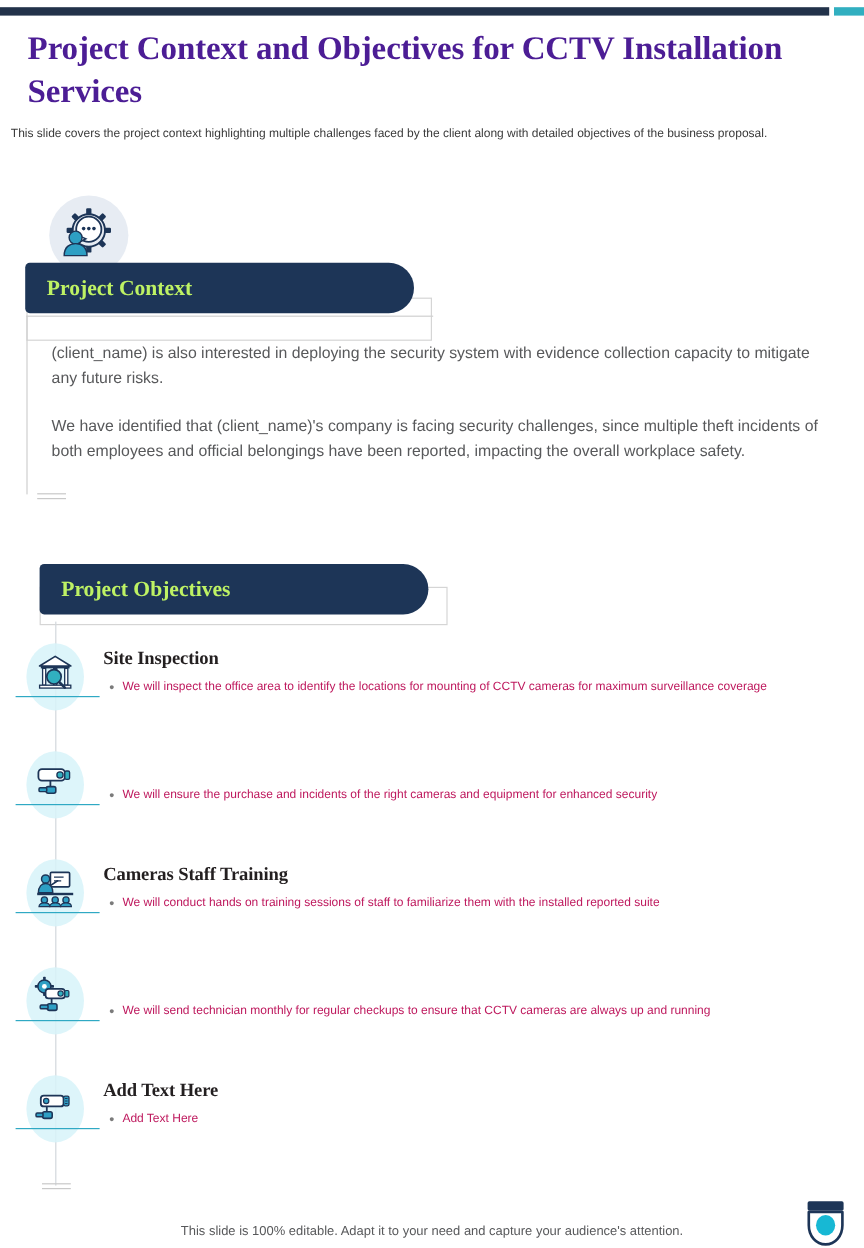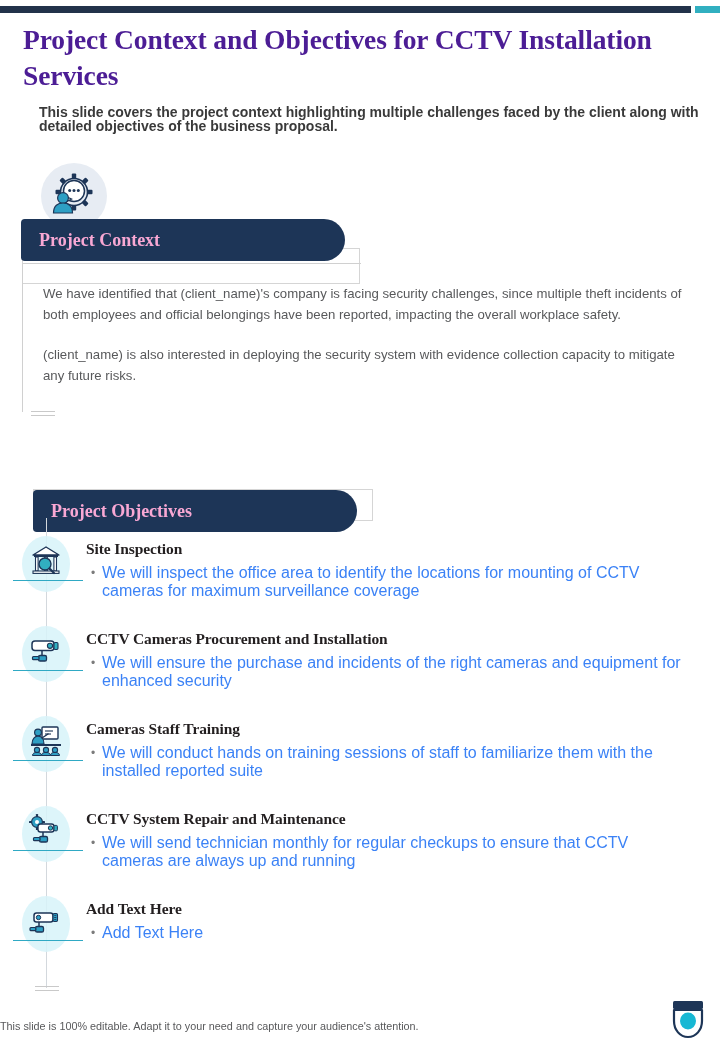--- a/index.html
+++ b/index.html
@@ -49,27 +49,26 @@
     width: 660px;
     font-family: "Liberation Serif", serif;
     font-weight: bold;
     font-size: 27.5px;
     line-height: 36px;
     color: #4c1d95;
     letter-spacing: -0.1px;
   }
   .page-subtitle {
     position: absolute;
-    left: 39px;
+    left: 9px;
     top: 105px;
     width: 660px;
-    font-size: 14px;
+    font-size: 10px;
     line-height: 14px;
     color: #3a3a3a;
-    font-weight: bold;
   }
 
   
   .ctx-icon-circle {
     position: absolute;
     left: 41px;
     top: 163px;
     width: 66px;
     height: 66px;
     border-radius: 50%;
@@ -117,21 +116,21 @@
     top: 415px;
     width: 24px;
     height: 0;
     border-top: 1px solid #c9c9c9;
   }
 
   .banner {
     position: absolute;
     background: #1d3557;
     border-radius: 4px 22px 22px 4px;
-    color: #f9a8d4;
+    color: #bef264;
     font-family: "Liberation Serif", serif;
     font-weight: bold;
     display: flex;
     align-items: center;
     box-sizing: border-box;
   }
   .banner-context {
     left: 21px;
     top: 219px;
     width: 324px;
@@ -139,21 +138,20 @@
     font-size: 18px;
     padding-left: 18px;
   }
   .banner-objectives {
     left: 33px;
     top: 470px;
     width: 324px;
     height: 42px;
     font-size: 18px;
     padding-left: 18px;
-    margin-top: 20px;
   }
 
   .ctx-text {
     position: absolute;
     left: 43px;
     top: 283px;
     width: 652px;
     font-size: 13.2px;
     line-height: 21px;
     color: #58595b;
@@ -262,31 +260,32 @@
     flex: 0 0 14px;
     color: #7b7b7b;
     font-size: 12px;
     line-height: 18px;
     text-align: left;
     padding-left: 3px;
     box-sizing: border-box;
   }
   .obj-bullet-text {
     flex: 1;
-    font-size: 16px;
+    font-size: 10px;
     line-height: 18px;
-    color: #3b82f6;
+    color: #be185d;
   }
 
   
   .footer-text {
     position: absolute;
     left: 0;
     top: 1020px;
     width: 720px;
+    text-align: center;
     font-size: 10.8px;
     color: #58595b;
   }
   .footer-logo {
     position: absolute;
     left: 668px;
     top: 999px;
     width: 40px;
     height: 41px;
   }
@@ -340,22 +339,22 @@
 <div class="ctx-outline-box"></div>
 <div class="ctx-body-box"></div>
 <div class="ctx-bottom-tick"></div>
 <div class="ctx-bottom-tick2"></div>
 
 <div class="banner banner-context">
   <span>Project Context</span>
 </div>
 
 <div class="ctx-text">
+  <p>(client_name) is also interested in deploying the security system with evidence collection capacity to mitigate any future risks.</p>
   <p>We have identified that (client_name)'s company is facing security challenges, since multiple theft incidents of both employees and official belongings have been reported, impacting the overall workplace safety.</p>
-  <p>(client_name) is also interested in deploying the security system with evidence collection capacity to mitigate any future risks.</p>
 </div>
 
 <div class="obj-outline-box"></div>
 <div class="banner banner-objectives">
   <span>Project Objectives</span>
 </div>
 
 <div class="timeline"></div>
 <div class="timeline-end1"></div>
 <div class="timeline-end2"></div>
@@ -394,21 +393,20 @@
           <rect x="6" y="9" width="22" height="9.5" rx="3" fill="#ffffff" stroke="#1d3557" stroke-width="1.5"></rect>
           <circle cx="24" cy="13.8" r="2.6" fill="#31afc0" stroke="#1d3557" stroke-width="1.1"></circle>
           <rect x="28" y="10.5" width="4" height="7" rx="1.2" fill="#31afc0" stroke="#1d3557" stroke-width="1.1"></rect>
           <path d="M16 18.5 L16 24" stroke="#1d3557" stroke-width="1.5"></path>
           <rect x="12.5" y="23.5" width="8" height="5.5" rx="1.6" fill="#2e9fc4" stroke="#1d3557" stroke-width="1.3"></rect>
           <rect x="6.5" y="24.5" width="6.5" height="3.2" rx="1" fill="#2e9fc4" stroke="#1d3557" stroke-width="1.2"></rect>
         </svg>
       </div>
       <div class="obj-icon-baseline"></div>
     </div>
-    <div class="obj-title">CCTV Cameras Procurement and Installation</div>
     <div class="obj-bullet-row">
       <span class="obj-bullet-dot">•</span>
       <span class="obj-bullet-text">We will ensure the purchase and incidents of the right cameras and equipment for enhanced security</span>
     </div>
   </div>
 
   <div class="obj-item">
     <div class="obj-icon-wrap">
       <div class="obj-icon-ellipse"></div>
       <div class="obj-icon-glyph">
@@ -455,21 +453,20 @@
           <rect x="12" y="12" width="16" height="8" rx="2.5" fill="#ffffff" stroke="#1d3557" stroke-width="1.4"></rect>
           <circle cx="24.5" cy="16" r="2.2" fill="#31afc0" stroke="#1d3557" stroke-width="1"></circle>
           <rect x="28" y="13.4" width="3.4" height="5.4" rx="1" fill="#31afc0" stroke="#1d3557" stroke-width="1"></rect>
           <path d="M17 20 L17 25" stroke="#1d3557" stroke-width="1.5"></path>
           <rect x="13.5" y="24.5" width="8" height="5.5" rx="1.6" fill="#2e9fc4" stroke="#1d3557" stroke-width="1.3"></rect>
           <rect x="7.5" y="25.5" width="6.5" height="3.2" rx="1" fill="#2e9fc4" stroke="#1d3557" stroke-width="1.2"></rect>
         </svg>
       </div>
       <div class="obj-icon-baseline"></div>
     </div>
-    <div class="obj-title">CCTV System Repair and Maintenance</div>
     <div class="obj-bullet-row">
       <span class="obj-bullet-dot">•</span>
       <span class="obj-bullet-text">We will send technician monthly for regular checkups to ensure that CCTV cameras are always up and running</span>
     </div>
   </div>
 
   <div class="obj-item">
     <div class="obj-icon-wrap">
       <div class="obj-icon-ellipse"></div>
       <div class="obj-icon-glyph">

